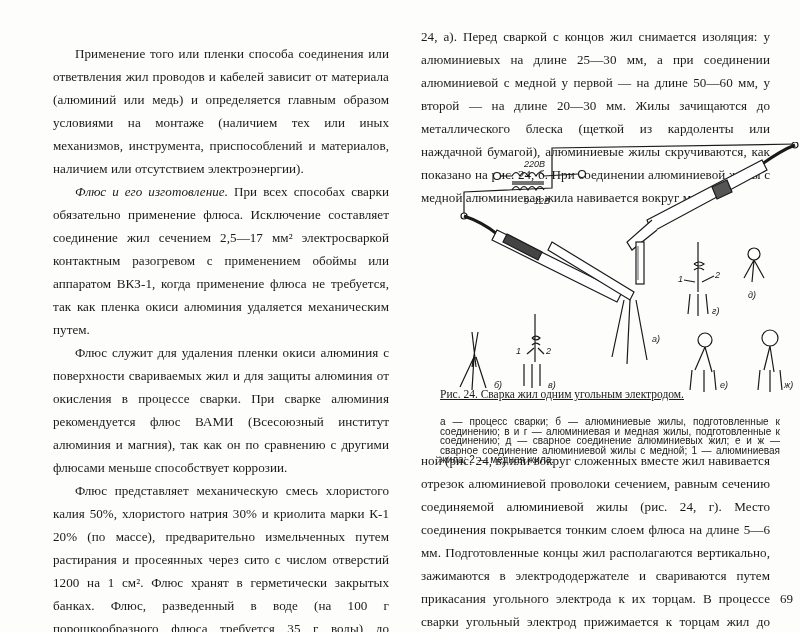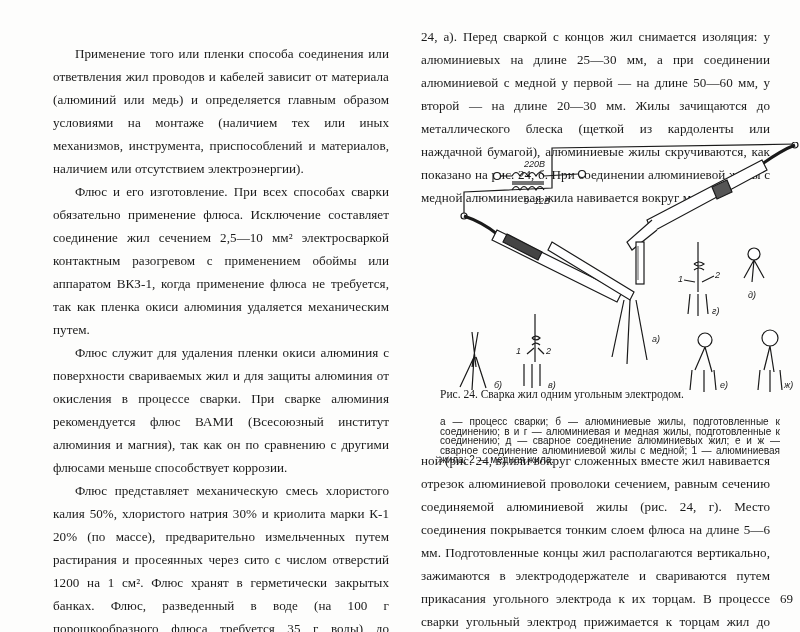--- a/index.html
+++ b/index.html
@@ -18,47 +18,47 @@
     font-size: 13.1px;
     line-height: 23px;
     text-align: justify;
     letter-spacing: 0.05px;
   }
   .col p { margin: 0; text-indent: 22px; }
   .col p.noindent { text-indent: 0; }
   .lcol { left: 53px; top: 42px; width: 336px; }
   .rcol-top { left: 421px; top: 25px; width: 349px; }
   .rcol-bot { left: 421px; top: 449px; width: 349px; }
-  .it { }
+  .it { font-style: italic; }
   .pageno {
     position: absolute; font-size: 13px; font-family: "Liberation Serif", serif;
   }
   .pn-left { left: 57px; top: 633px; }
   .pn-right { left: 769px; top: 591px; margin-left: 11px; }
   .figure {
     position: absolute; left: 452px; top: 142px; width: 350px; height: 250px;
   }
   .figure svg { width: 350px; height: 250px; }
   .caption {
     position: absolute; left: 440px; top: 388px; width: 340px;
     font-family: "Liberation Sans", "DejaVu Sans", sans-serif;
   }
-  .cap-title { font-family: "Liberation Serif", serif; font-size: 11.5px; line-height: 13px; }
+  .cap-title { font-family: "Liberation Serif", serif; font-size: 11.5px; line-height: 13px; text-decoration: underline; }
   .cap-body { font-size: 10px; line-height: 9.6px; text-align: justify; margin-top: 16px; }
   .fig-label { font-family: "Liberation Sans", sans-serif; font-style: italic; font-size: 9px; fill: #222; }
 </style>
 </head>
 <body>
 
 <div class="page page-left"></div>
 <div class="page page-right"></div>
 
 <div class="col lcol">
   <p><span>Применение того или пленки способа соединения или ответвления жил проводов и кабелей зависит от материала (алюминий или медь) и определяется главным образом условиями на монтаже (наличием тех или иных механизмов, инструмента, приспособлений и материалов, наличием или отсутствием электроэнергии).</span></p>
-  <p><span class="it">Флюс и его изготовление.</span><span> При всех способах сварки обязательно применение флюса. Исключение составляет соединение жил сечением 2,5—10 мм² электросваркой контактным разогревом с применением обоймы или аппаратом ВКЗ-1, когда применение флюса не требуется, так как пленка окиси алюминия удаляется механическим путем.</span></p>
+  <p><span class="it">Флюс и его изготовление.</span><span> При всех способах сварки обязательно применение флюса. Исключение составляет соединение жил сечением 2,5—17 мм² электросваркой контактным разогревом с применением обоймы или аппаратом ВКЗ-1, когда применение флюса не требуется, так как пленка окиси алюминия удаляется механическим путем.</span></p>
   <p><span>Флюс служит для удаления пленки окиси алюминия с поверхности свариваемых жил и для защиты алюминия от окисления в процессе сварки. При сварке алюминия рекомендуется флюс ВАМИ (Всесоюзный институт алюминия и магния), так как он по сравнению с другими флюсами меньше способствует коррозии.</span></p>
   <p><span>Флюс представляет механическую смесь хлористого калия 50%, хлористого натрия 30% и криолита марки К-1 20% (по массе), предварительно измельченных путем растирания и просеянных через сито с числом отверстий 1200 на 1 см². Флюс хранят в герметически закрытых банках. Флюс, разведенный в воде (на 100 г порошкообразного флюса требуется 35 г воды) до сметанообразного состояния, перед сваркой наносится тонким слоем на свариваемые концы жил при помощи волосяной кисточки. Избыток флюса не способствует сварке, не повышает прочности соединения, но увеличивает коррозию. После сварки места соединения тщательно очищают проволочной щеткой от остатков флюса и шлаков и промывают бензином. Для защиты от коррозии очищенное и промытое место соединения покрывают влагостойким глифталевым ГФ95(1154), асфальтовым, эмалевым или другим изоляционным лаком и изолируют.</span></p>
   <p><span class="it">Электросварка контактным разогревом.</span><span> Соединение алюминиевых жил между собой и алюминиевых жил с медными выполняется электросваркой контактным разогревом при помощи угольного электрода, установленного в электрододержателе и подключенного ко вторичной обмотке трансформатора напряжением 9—12 В. Мощность трансформатора 0,5 кВ·А. Цепь замыкается через держатель, в котором зажимаются скрученные жилы (рис.</span></p>
 </div>
 <div class="pageno pn-left">68</div>
 
 <div class="col rcol-top">
   <p class="noindent">24, а). Перед сваркой с концов жил снимается изоляция: у алюминиевых на длине 25—30 мм, а при соединении алюминиевой с медной у первой — на длине 50—60 мм, у второй — на длине 20—30 мм. Жилы зачищаются до металлического блеска (щеткой из кардоленты или наждачной бумагой), алюминиевые жилы скручиваются, как показано на рис. 24, б. При соединении алюминиевой жилы с медной алюминиевая жила навивается вокруг мед-</p>
 </div>
 

